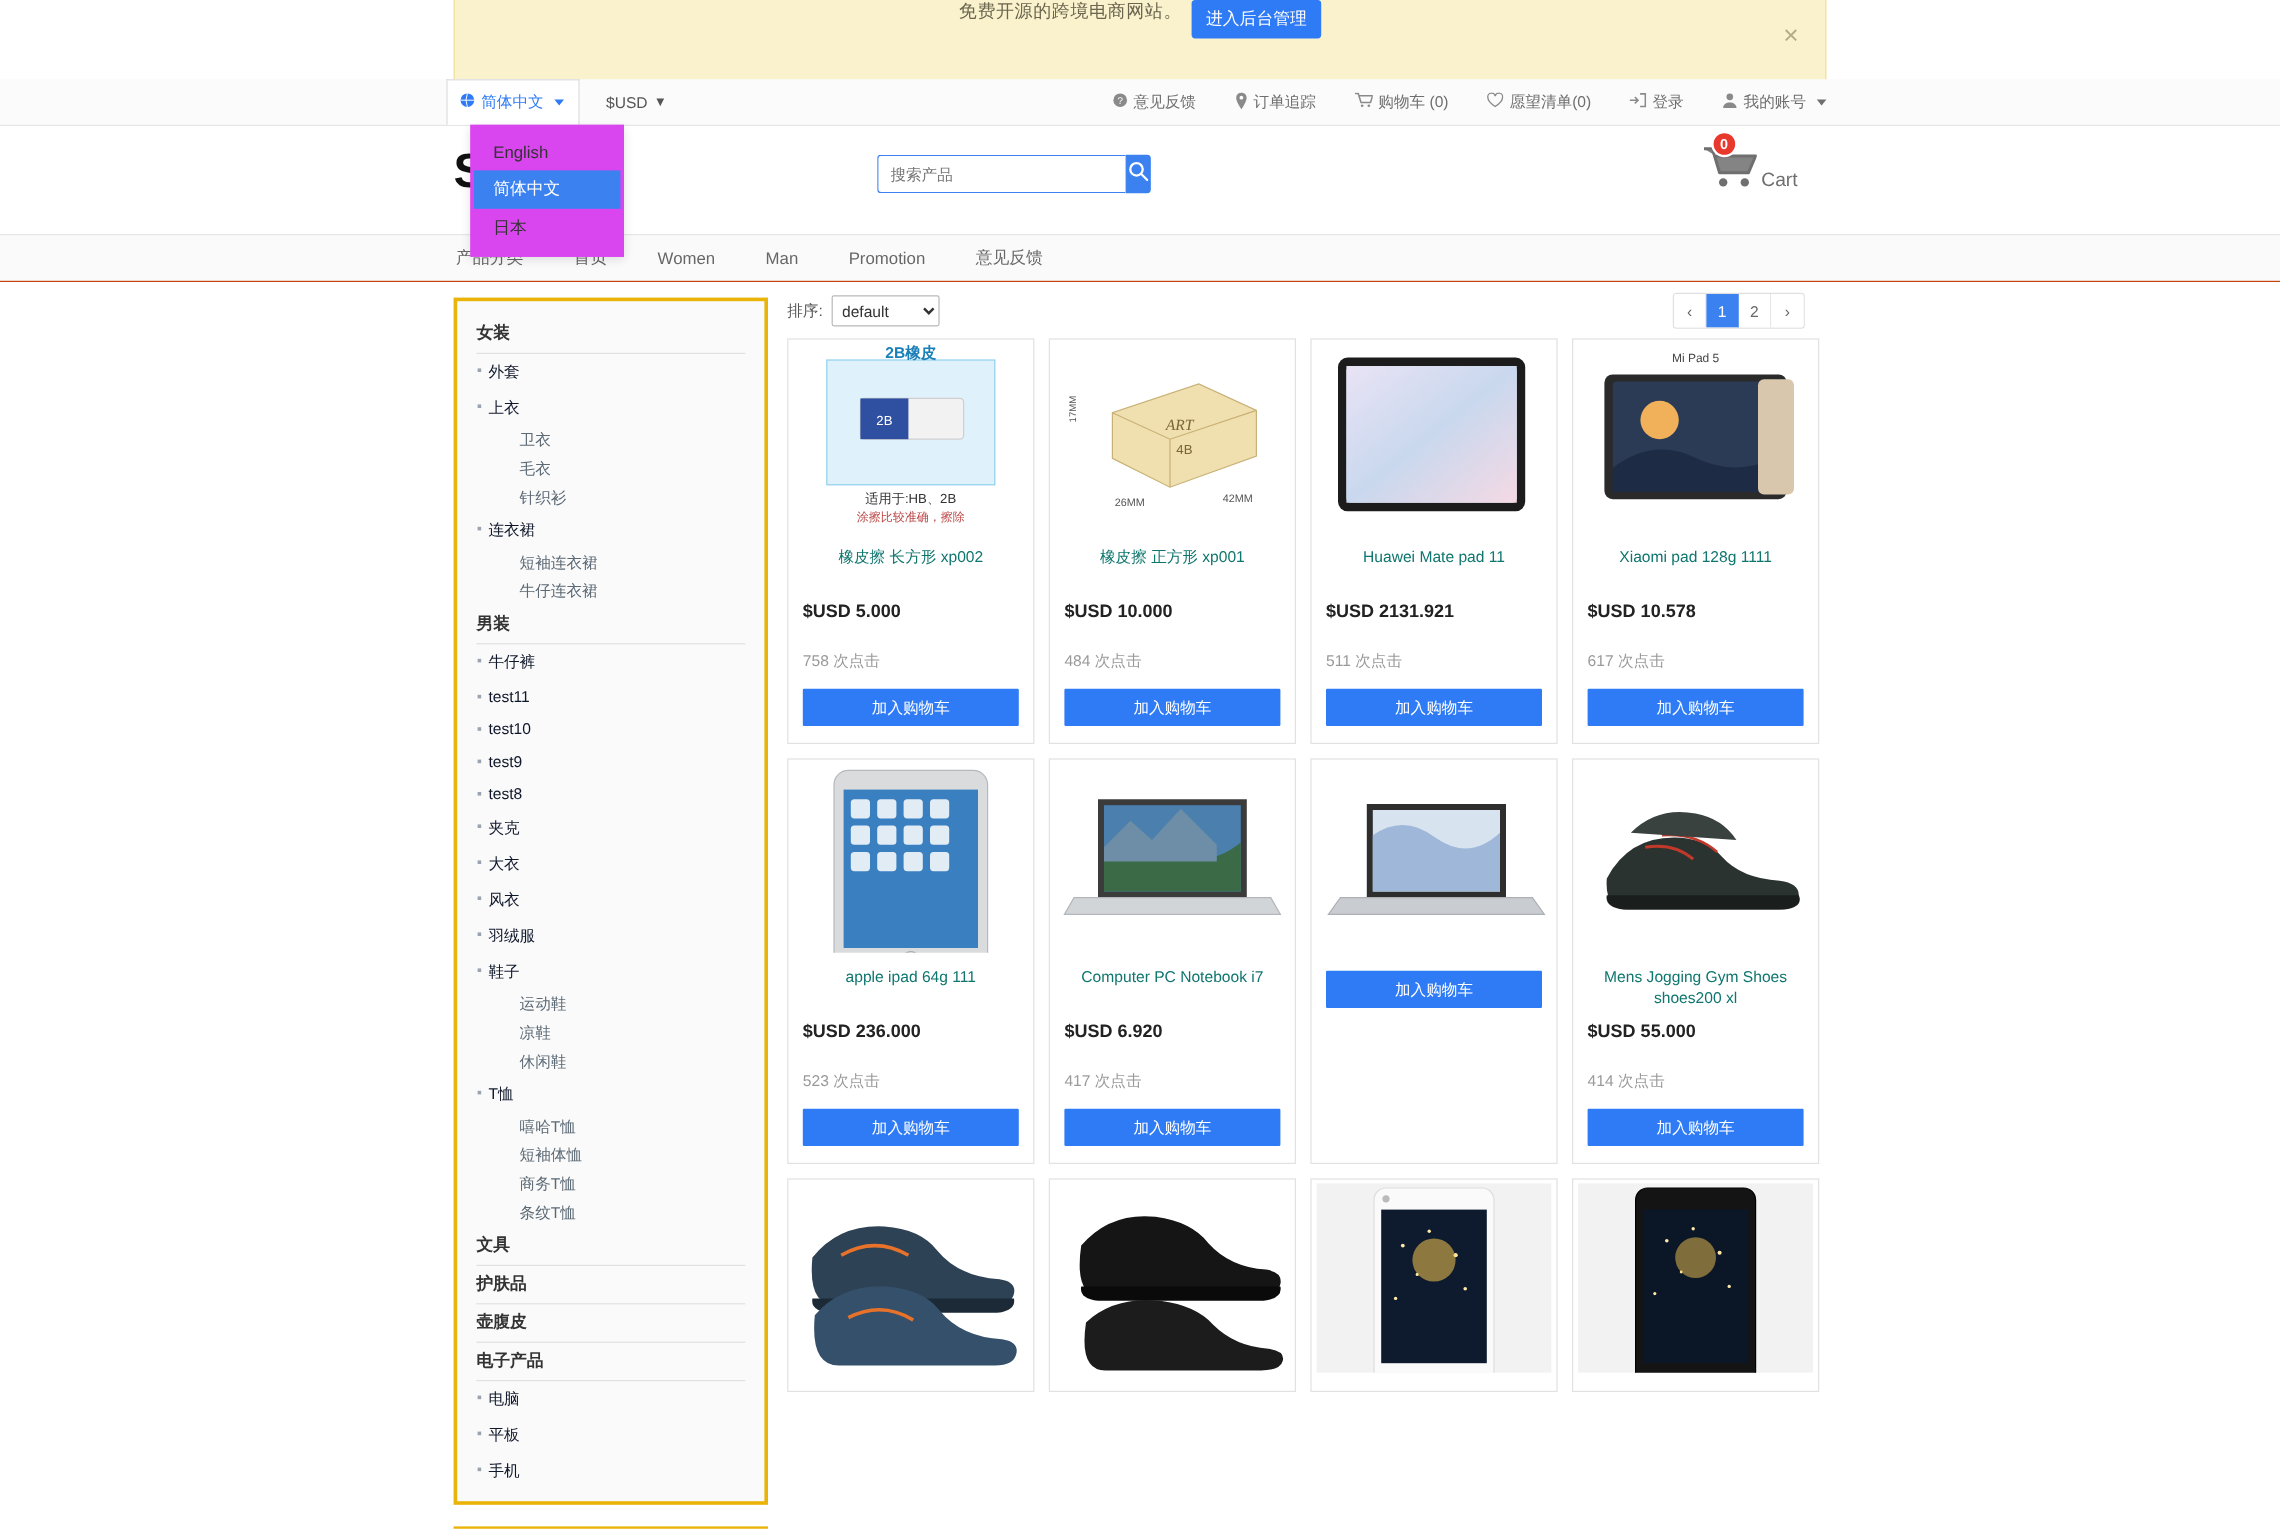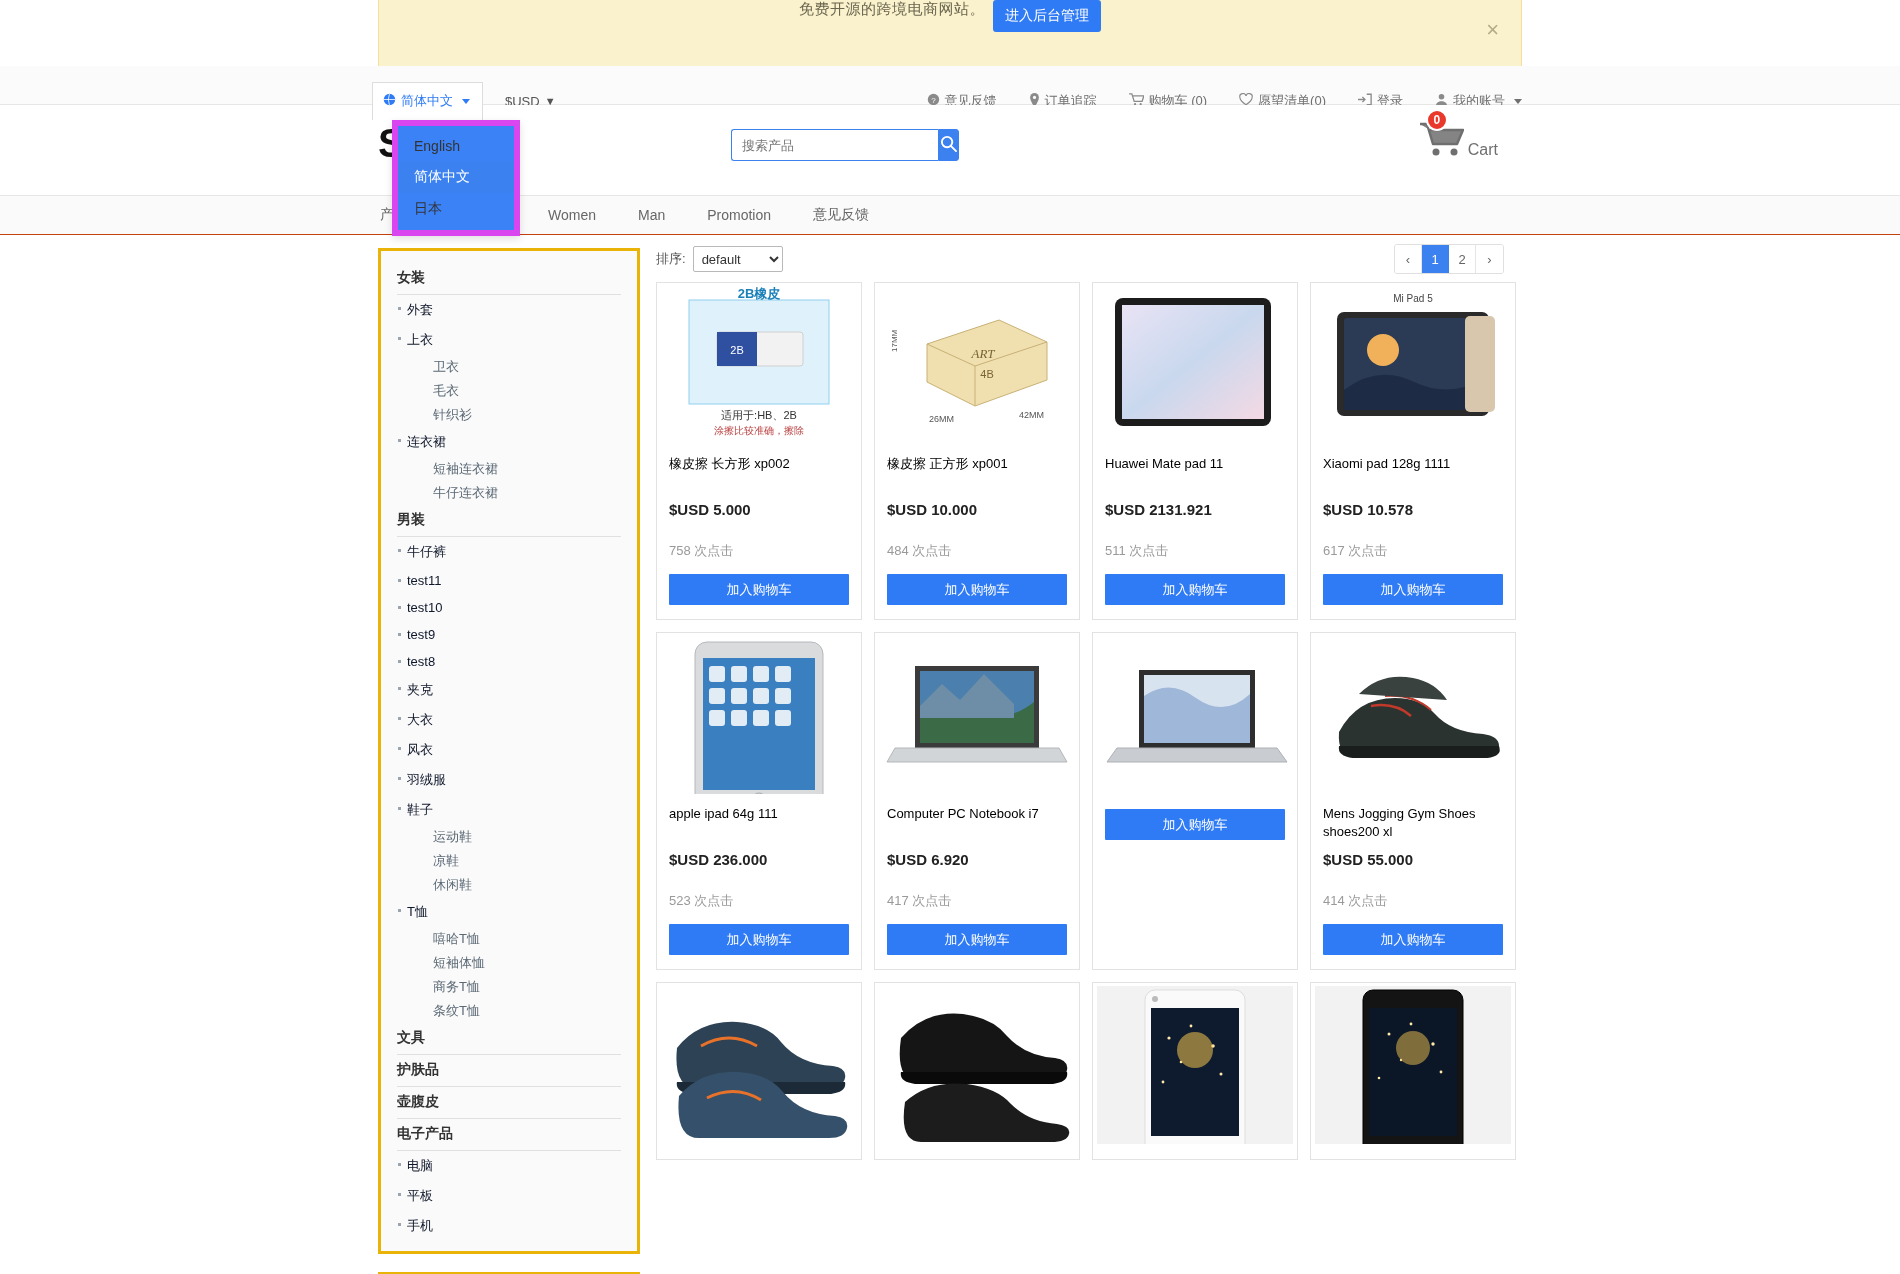--- a/index.html
+++ b/index.html
@@ -50,21 +50,21 @@
     background: none; border: none; font-family: inherit;
   }
 
   
   .topbar {
     position: absolute; left: 0; right: 0; top: 66px; height: 39px;
     background: #fbfbfb;
     border-bottom: 1px solid #e6e6e6;
   }
   .topbar-inner {
-    position: relative; width: 1144px; margin: 16px auto; height: 100%;
+    position: relative; width: 1144px; margin: 0 auto; height: 100%;
     display: flex; align-items: center;
   }
   .tb-item {
     display: flex; align-items: center; gap: 5px;
     font-size: 13px; color: #6f6f6f; cursor: pointer;
     white-space: nowrap;
   }
   .tb-left { display:flex; align-items:center; }
   .tb-lang {
     color: #2f7bf5;
@@ -82,21 +82,21 @@
   }
   .caret-down {
     width:0;height:0;border-left:4px solid transparent;border-right:4px solid transparent;
     border-top:5px solid currentColor; display:inline-block; margin-left:4px;
   }
   .caret-solid { font-size: 11px; }
 
   
   .lang-menu {
     position: absolute; left: 14px; top: 38px; width: 128px;
-    background: #3b82f6; border: 6px solid #d946ef;
+    background: #d946ef; border: 3px solid #d946ef;
     box-shadow: 0 3px 8px rgba(0,0,0,.12);
     z-index: 40; padding: 5px 0;
   }
   .lang-menu-item {
     padding: 7px 16px; font-size: 14px; color: #333; cursor: pointer;
   }
   .lang-menu-item.active { background: #3b82f0; color:#fff; }
 
   
   .header {
@@ -216,22 +216,23 @@
     display:flex; flex-direction:column;
   }
   .card-img {
     height: 160px; margin: 2px 2px 0 2px;
     display:flex; align-items:center; justify-content:center;
     overflow:hidden; background:#fff;
   }
   .card-img svg { display:block; }
   .card-body { padding: 0 12px; }
   .card-title {
-    font-size: 13px; color:#000000; line-height: 1.35; min-height: 36px;
+    font-size: 13px; color:#0f766e; line-height: 1.35; min-height: 36px;
     margin-top: 10px;
+    text-align: center;
   }
   .card-price {
     font-size: 15px; font-weight: 700; color:#222; margin-top: 10px;
   }
   .card-clicks { font-size: 13px; color:#9a9a9a; margin-top: 24px; }
   .card-btn {
     margin: 14px 12px 0 12px;
     background:#2f7bf5; border:none; border-radius:1px;
     color:#fff; font-size:13px; height: 31px; cursor:pointer;
     font-family: inherit;

